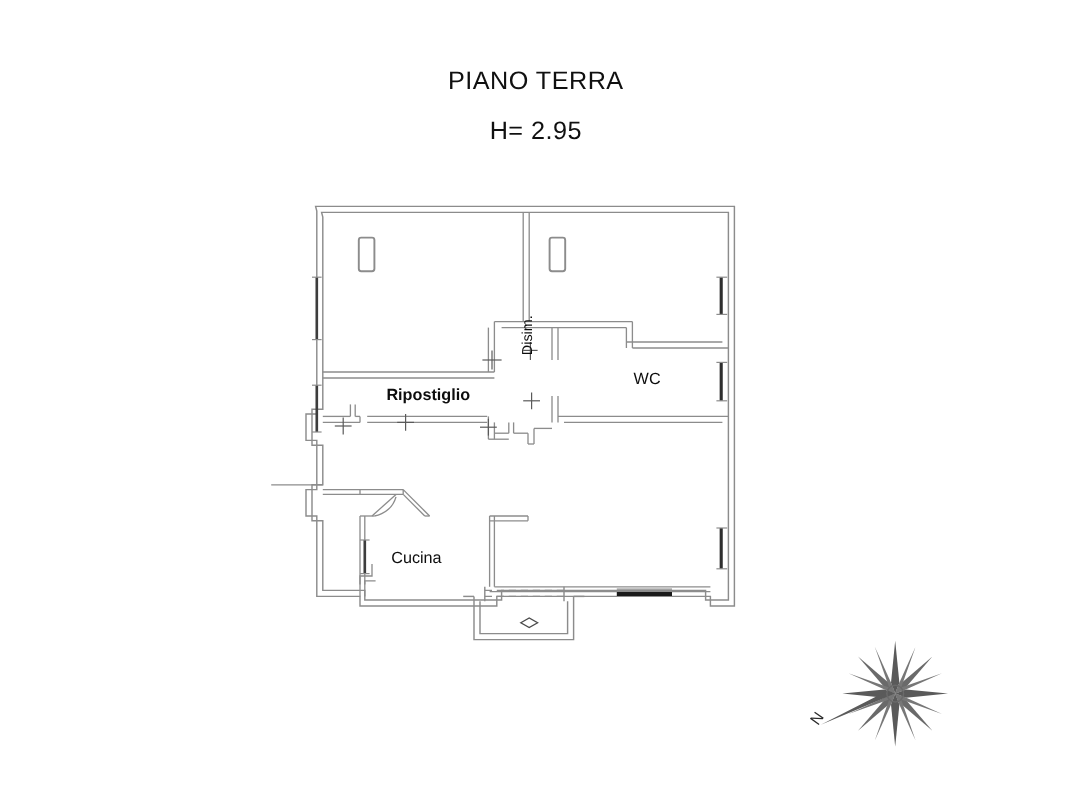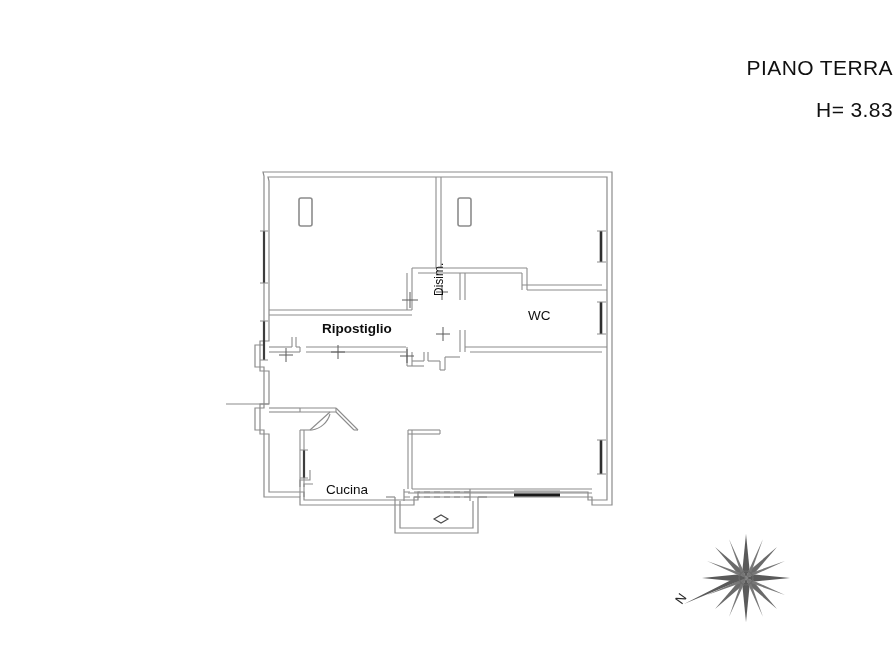--- a/index.html
+++ b/index.html
@@ -21,21 +21,21 @@
     left: 0; top: 0;
     width: 893px;
     height: 670px;
   }
 
   .title-block {
     position: absolute;
     left: 0;
     top: 54px;
     width: 893px;
-    text-align: right;
+    text-align: center;
   }
   .title-main {
     font-size: 21px;
     letter-spacing: 0.4px;
     color: #101010;
     line-height: 28px;
     font-family: "Liberation Sans", sans-serif;
   }
   .title-sub {
     font-size: 21px;
@@ -56,21 +56,21 @@
 
   .room-label {
     position: absolute;
     font-size: 13.5px;
     color: #0d0d0d;
     white-space: nowrap;
     font-family: "Liberation Sans", sans-serif;
   }
   #label-ripostiglio { left: 322px; top: 321px; font-weight: bold; }
   #label-wc         { left: 528px; top: 308px; text-align: center; }
-  #label-cucina     { left: 326px; top: 482px; }
+  #label-cucina     { left: 326px; top: 457px; }
   #label-disim {
     left: 432px;
     top: 296px;
     transform: rotate(-90deg);
     transform-origin: left top;
     font-size: 12px;
   }
   #compass-n {
     position: absolute;
     left: 676px;
@@ -82,21 +82,21 @@
     font-family: "Liberation Sans", sans-serif;
   }
 </style>
 </head>
 <body>
 
 <div id="sheet">
 
   <div class="title-block">
     <div class="title-main">PIANO TERRA</div>
-    <div class="title-sub">H= 3.83</div>
+    <div class="title-sub">H= 2.95</div>
   </div>
 
   <svg id="plan-svg" viewBox="0 0 893 670">
 
     <g fill="none" stroke="#8c8c8c" stroke-width="1.2">
 
       <path d="M263,172 L612,172 L612,505 L592,505 L592,497 L414,497
                L414,505 L300,505 L300,497 L264,497 L264,430 L255,430
                L255,408 L264,408 L264,367 L255,367 L255,345 L264,345
                L264,176 Z"></path>

